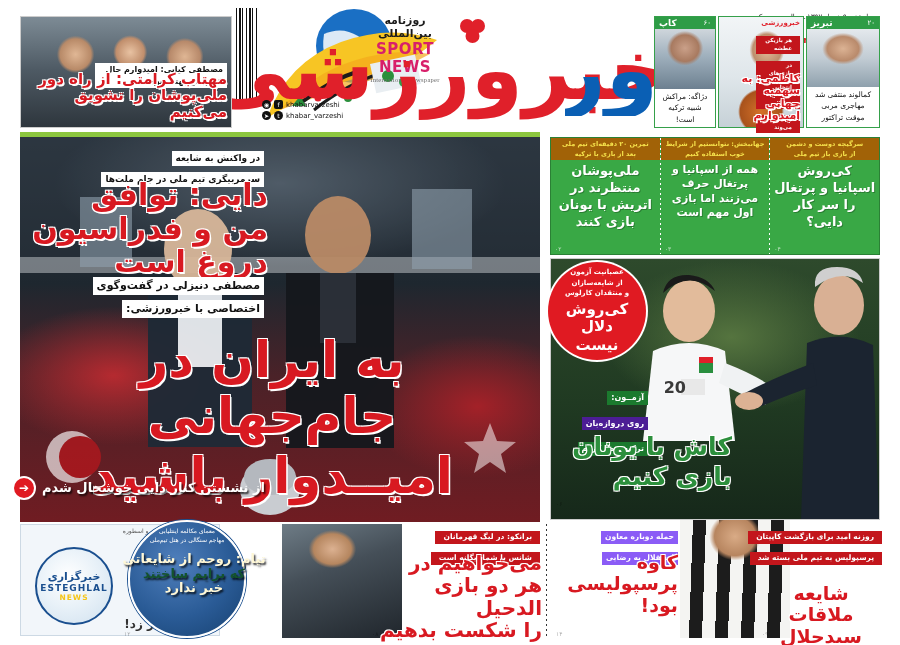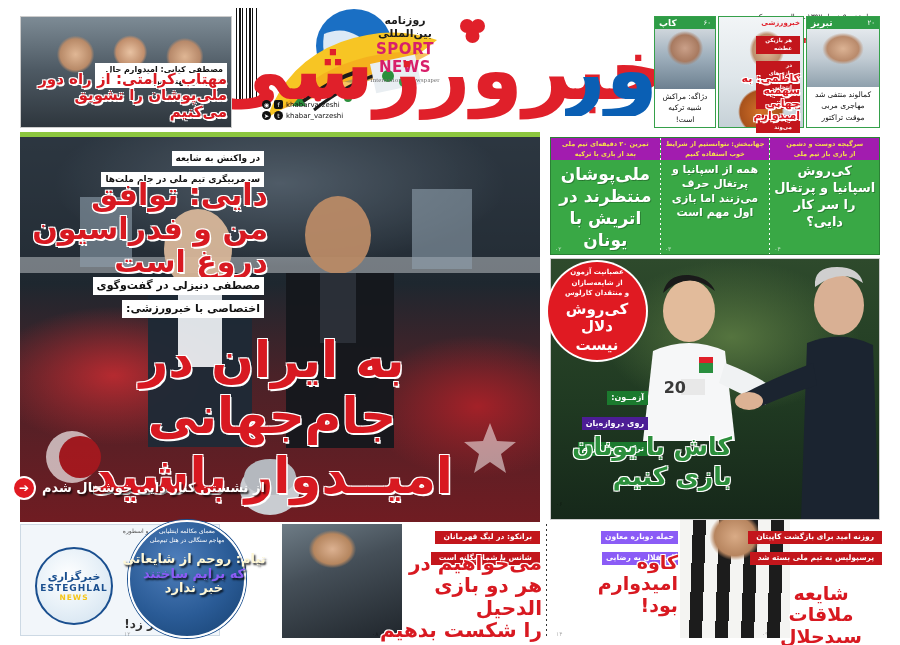--- a/index.html
+++ b/index.html
@@ -114,21 +114,21 @@
   }
   .topcard-hdr .num { font-size:7px; font-weight:normal; }
   .topcard-cap {
     font-size:7.5px; color:#111; text-align:center; line-height:1.5;
     padding:2px 2px 1px;
   }
 
   
   .greenbox { background:#39a845; color:#fff; position:relative; overflow:hidden; }
   .greenbox .kicker {
-    background:#a21caf; color:#f4e04a; font-size:6.5px; font-weight:bold;
+    background:#a16207; color:#f4e04a; font-size:6.5px; font-weight:bold;
     line-height:1.55; text-align:center; padding:1px 2px;
   }
   .greenbox .ttl {
     color:#fff; font-weight:bold; text-align:center; line-height:1.3;
     padding:3px 3px; text-shadow:1px 1px 0 rgba(0,0,0,.25);
   }
   .dotsep {
     background-image: repeating-linear-gradient(180deg,#fff 0,#fff 2px,transparent 2px,transparent 5px);
     width:1px;
   }
@@ -413,21 +413,21 @@
         </div>
         <div class="abs pagenum" style="left:4px; bottom:2px;">۰۳</div>
       </div>
       <div class="dotsep"></div>
 
       <div class="greenbox" style="flex:1; height:100%;">
         <div class="kicker rtl">
           <div>تمرین ۲۰ دقیقه‌ای تیم ملی</div>
           <div>بعد از بازی با ترکیه</div>
         </div>
-        <div class="ttl rtl" style="font-size:17px;">
+        <div class="ttl rtl" style="font-size:13px;">
           <div>ملی‌پوشان</div>
           <div>منتظرند در</div>
           <div>اتریش با یونان</div>
           <div>بازی کنند</div>
         </div>
         <div class="abs pagenum" style="left:4px; bottom:2px;">۰۲</div>
       </div>
     </div>
   </div>
 
@@ -496,21 +496,21 @@
     </div>
   </div>
 
   <div class="abs bluecircle-ph" style="left:128px; top:520px; width:118px; height:118px;"></div>
   <div class="abs rtl" style="left:132px; top:526px; width:110px; text-align:center; font-size:6px; color:#fff; line-height:1.55;">
     <div>معمای مکالمه اینتلیابی</div>
     <div>مهاجم سنگالی در هتل تیم‌ملی</div>
   </div>
   <div class="abs rtl" style="left:118px; top:552px; width:152px; text-align:center;">
     <div class="hl-white" style="font-size:13px; color:#fff8d6;">تیام: روحم از شایعاتی</div>
-    <div class="hl-white" style="font-size:13px; color:#8b5cf6;">که برایم ساختند</div>
+    <div class="hl-white" style="font-size:13px; color:#14532d;">که برایم ساختند</div>
     <div class="hl-white" style="font-size:13px; color:#fff8d6;">خبر ندارد</div>
   </div>
   <div class="abs pagenum-dark" style="left:124px; top:630px;">۱۲</div>
 
   <div class="abs photo ph-coachdark" style="left:282px; top:524px; width:120px; height:114px;"></div>
 
   <div class="abs rtl" style="left:398px; top:524px; width:142px; text-align:right;">
     <div><span class="kicker-red" style="font-size:7.5px;">برانکو: در لیگ قهرمانان</span></div>
     <div style="margin-top:1px;"><span class="kicker-red" style="font-size:7.5px;">شانس با شما بیگانه است</span></div>
   </div>
@@ -523,21 +523,21 @@
   <div class="abs pagenum-dark" style="left:372px; top:630px;">۰۸</div>
 
   <div class="abs vdots" style="left:546px; top:524px; height:114px;"></div>
 
   <div class="abs rtl" style="left:556px; top:524px; width:122px; text-align:right;">
     <div><span class="kicker-blue" style="font-size:7.5px;">حمله دوباره معاون</span></div>
     <div style="margin-top:1px;"><span class="kicker-blue" style="font-size:7.5px;">استقلال به رضایی</span></div>
   </div>
   <div class="abs rtl" style="left:552px; top:552px; width:126px; text-align:right;">
     <div class="hl-red" style="font-size:19px;">کاوه</div>
-    <div class="hl-red" style="font-size:19px;">امیدوارم</div>
+    <div class="hl-red" style="font-size:19px;">پرسپولیسی</div>
     <div class="hl-red" style="font-size:19px;">بود!</div>
   </div>
   <div class="abs pagenum-dark" style="left:556px; top:630px;">۱۴</div>
 
   <div class="abs photo ph-striped" style="left:680px; top:520px; width:110px; height:118px;"></div>
 
   <div class="abs rtl" style="left:742px; top:524px; width:140px; text-align:right;">
     <div><span class="kicker-red" style="font-size:7.5px;">روزنه امید برای بازگشت کاپیتان</span></div>
     <div style="margin-top:1px;"><span class="kicker-red" style="font-size:7.5px;">پرسپولیس به تیم ملی بسته شد</span></div>
   </div>

